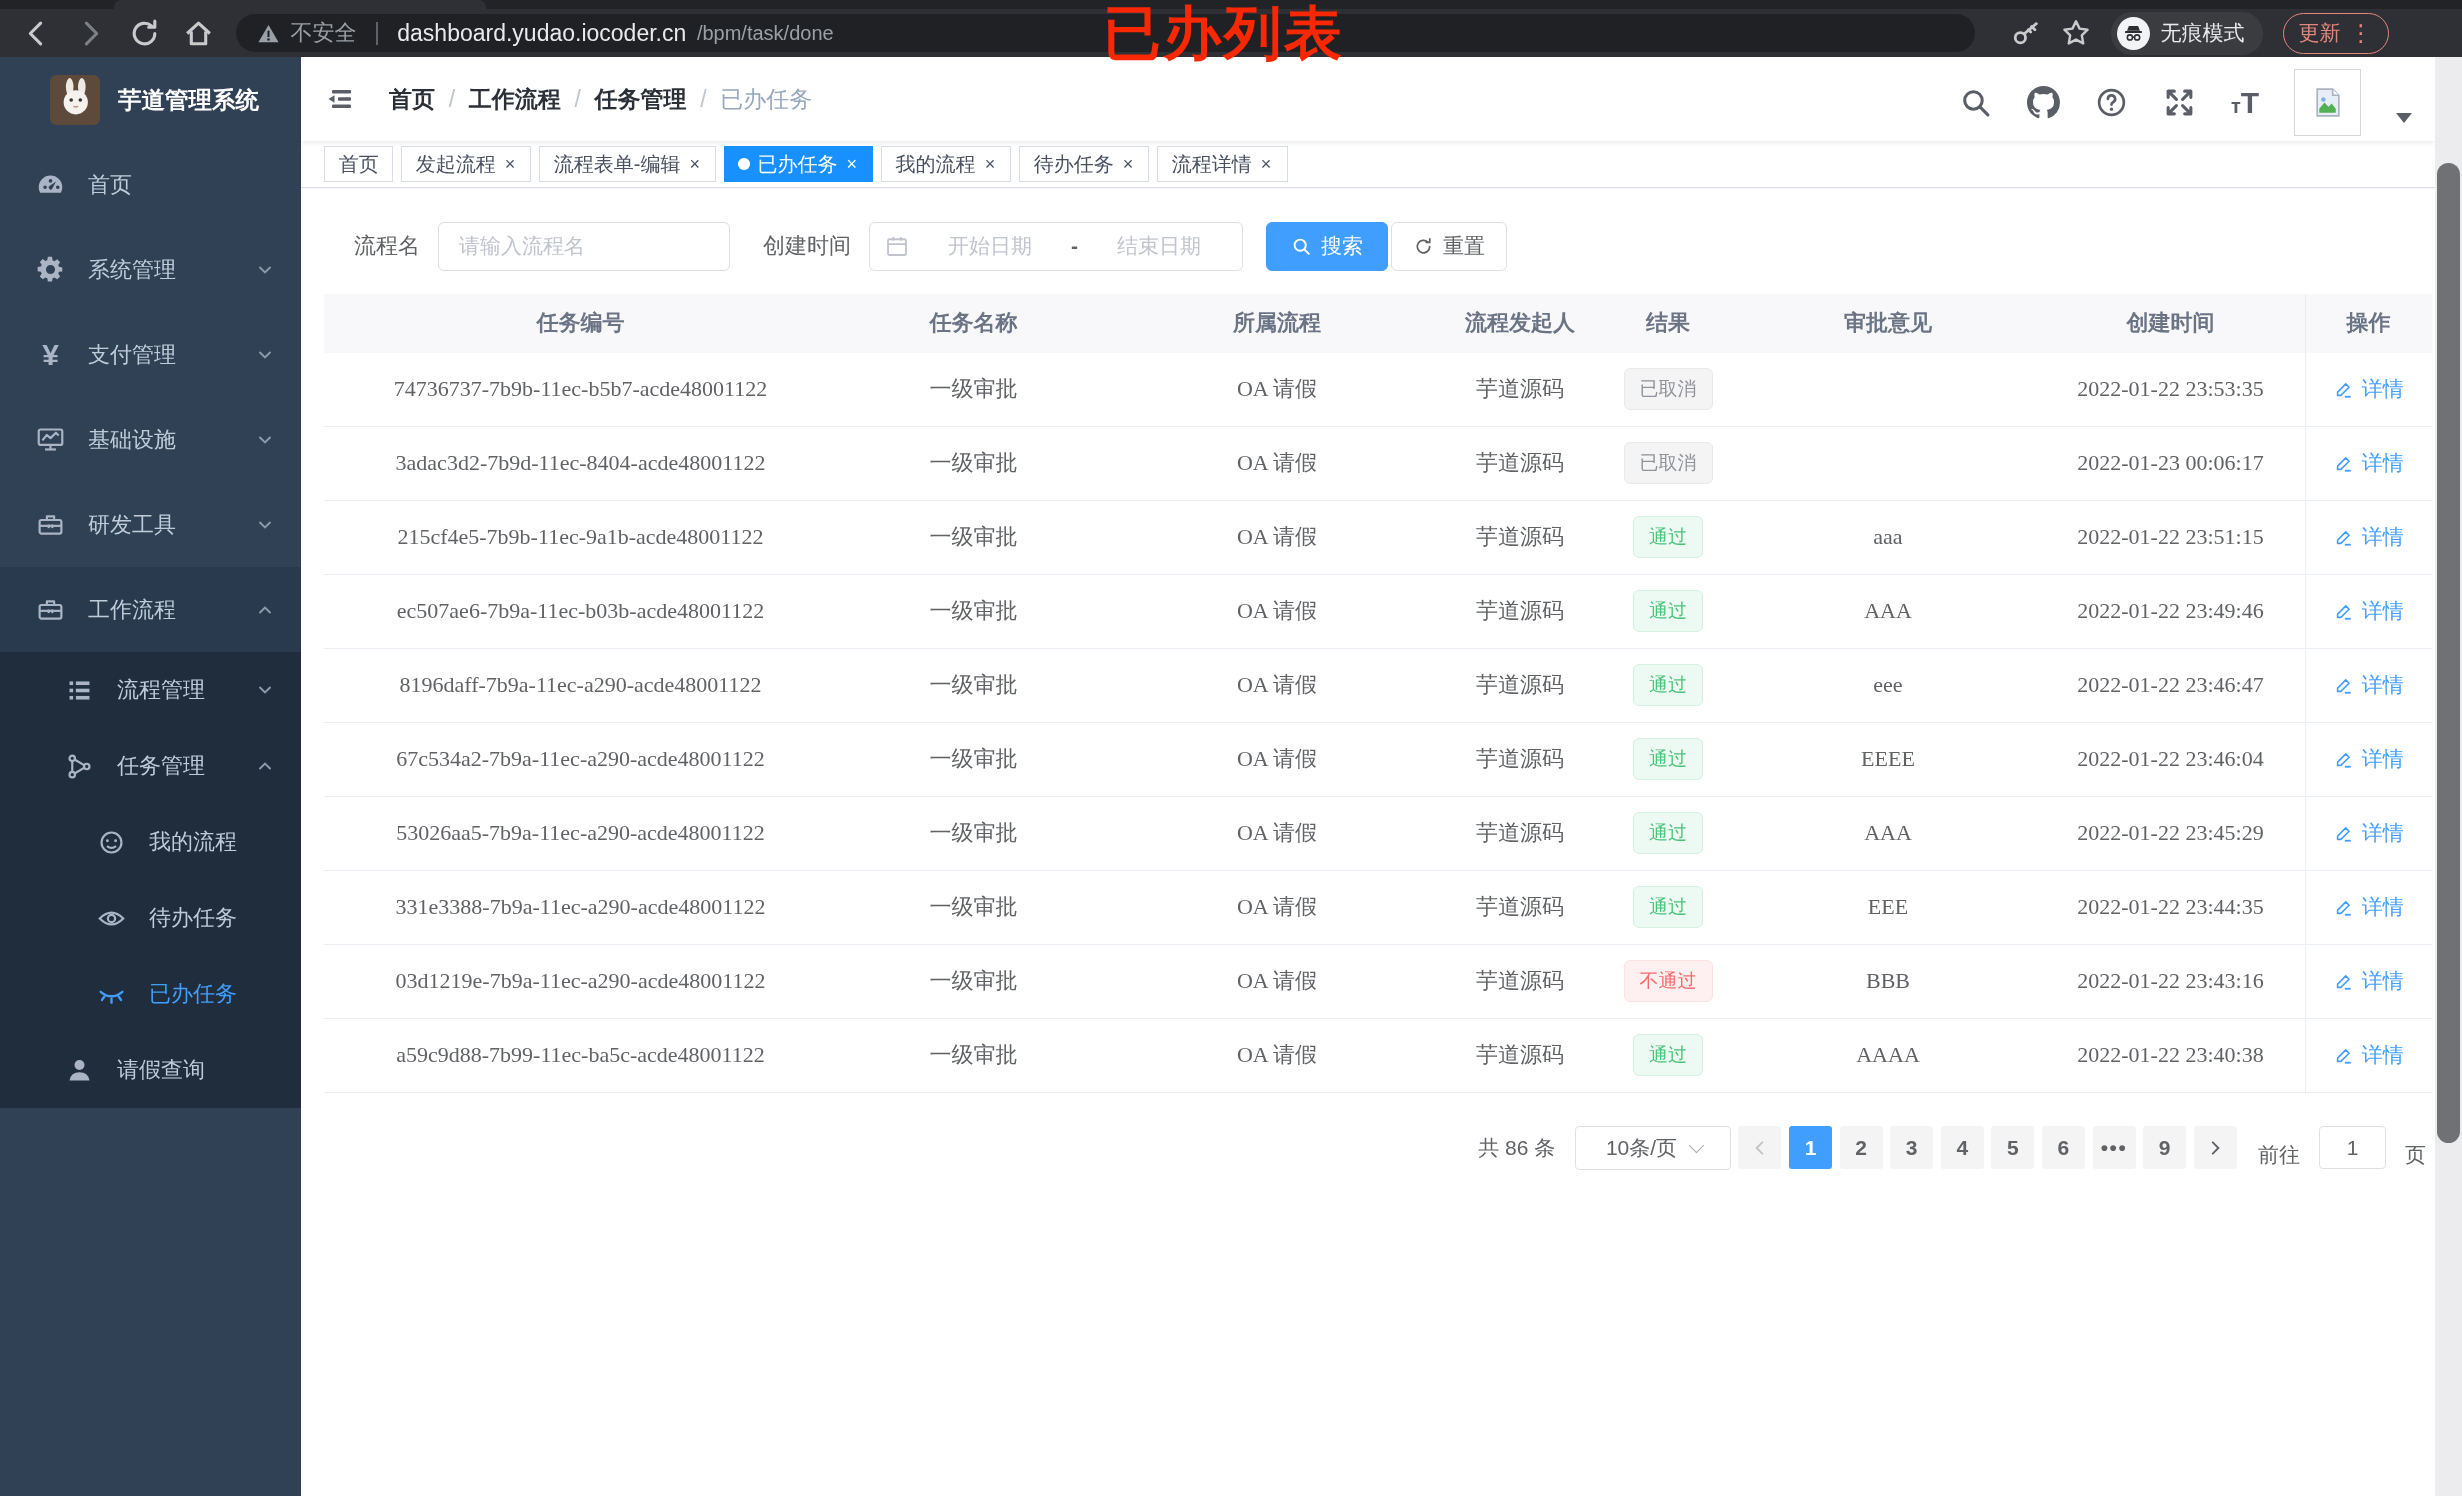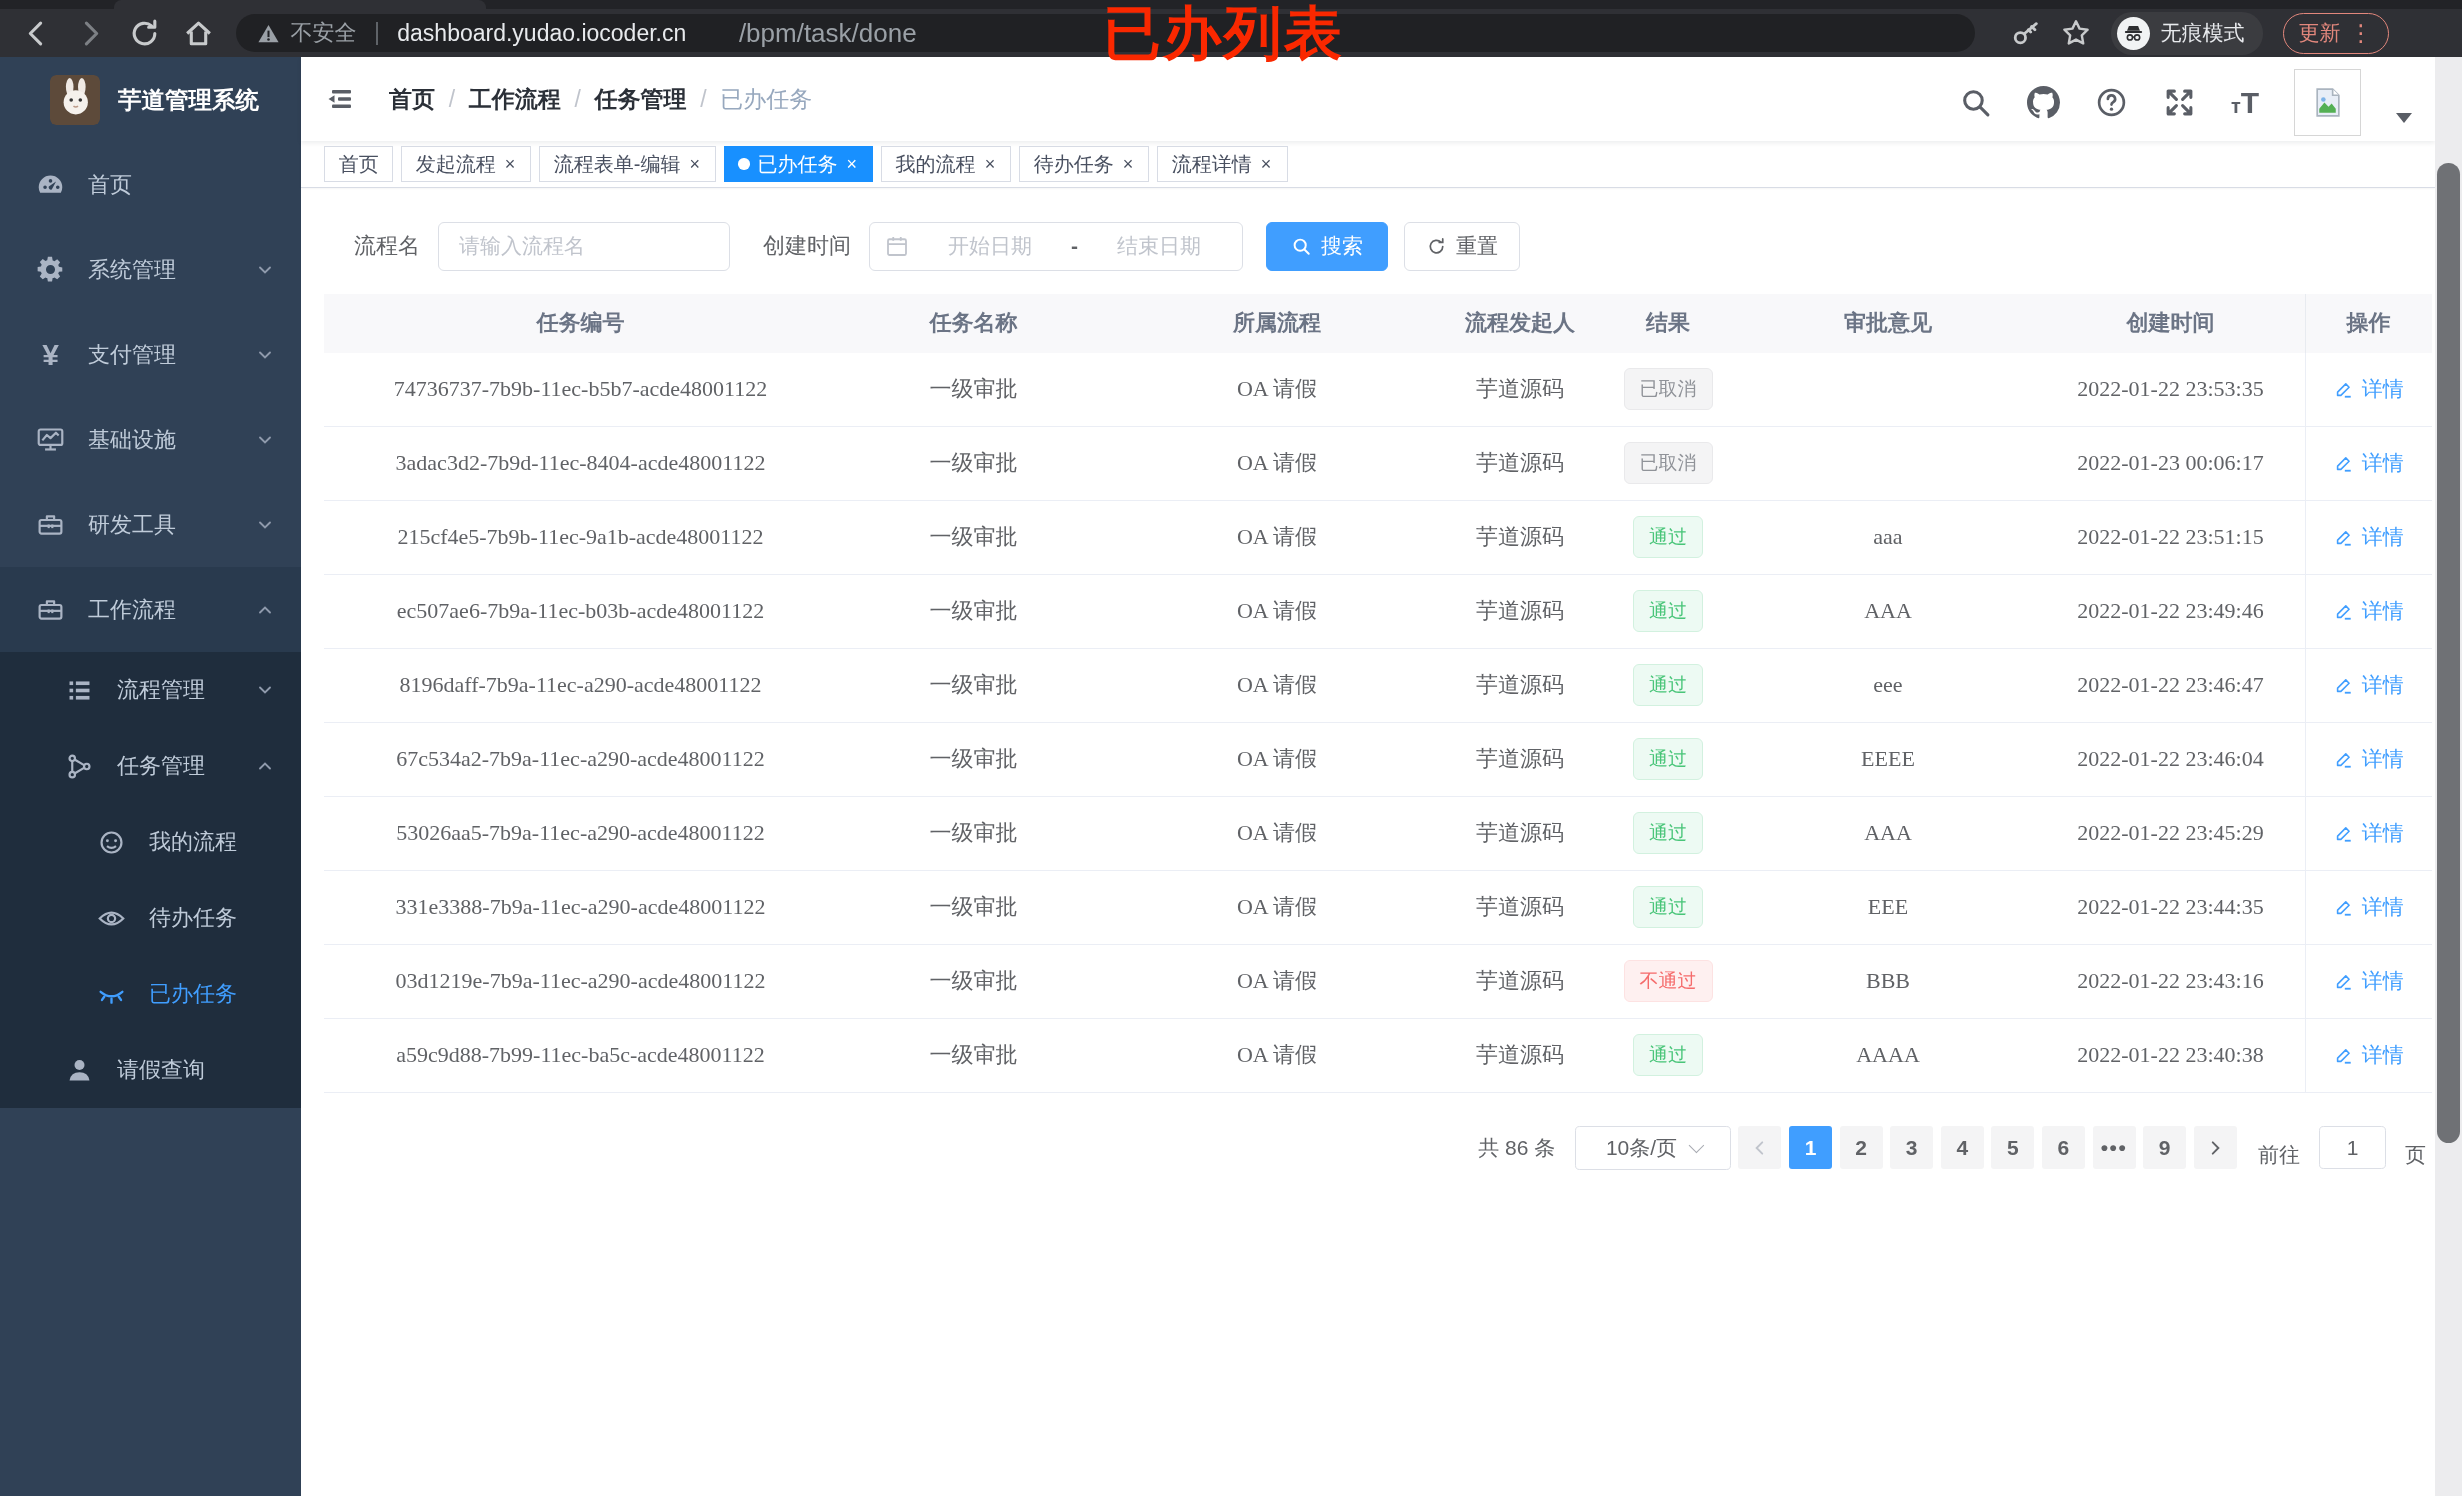--- a/index.html
+++ b/index.html
@@ -12,21 +12,21 @@
   .tabstrip { position:absolute; left:0; top:0; width:100%; height:9px; background:#222327; }
   .chrome-tab { position:absolute; left:114px; top:0; width:372px; height:9px; background:#2f3035; border-radius:7.6px 7.6px 0 0; }
   .toolbar { position:absolute; left:0; top:9px; width:100%; height:48px; display:flex; align-items:center; padding:0 20px; gap:21px; }
   .nav-ic { width:33px; height:33px; flex:0 0 auto; color:#c8cacc; }
   .nav-ic svg { width:100%; height:100%; }
   .urlbar { flex:1 1 auto; max-width:1739px; height:38px; background:#202124; border-radius:19px; display:flex; align-items:center; padding:0 21px; gap:10.6px; }
   .sec-tri { width:23px; height:23px; }
   .sec-label { color:#9aa0a6; font-size:22px; }
   .url-sep { width:1.5px; height:23px; background:#5f6368; margin:0 9px; }
   .url-host { color:#e8eaed; font-size:23px; }
-  .url-path { color:#9aa0a6; font-size:26px;margin-left:42px; }
+  .url-path { color:#9aa0a6; font-size:20px; }
   .chrome-right { display:flex; align-items:center; gap:20px; margin-left:15px; }
   .incog { height:43px; background:#3b3c40; border-radius:21px; display:flex; align-items:center; gap:10.6px; padding:0 18px 0 6px; }
   .incog-circ { width:33px; height:33px; border-radius:50%; background:#f1f3f4; display:flex; align-items:center; justify-content:center; }
   .incog-circ svg { width:23px; height:23px; }
   .incog-label { color:#e8eaed; font-size:21px; }
   .update-btn { height:41px; border:1.5px solid #e2877c; border-radius:20.5px; display:flex; align-items:center; gap:9px; padding:0 15px; color:#e2877c; font-size:21px; }
   .vdots { font-size:23px; color:#e2877c; }
   .annotation { position:absolute; left:1103px; top:1.5px; font-size:58px; line-height:1.06; font-weight:700; color:#fa2800; letter-spacing:2.3px; z-index:50; }
 
   
@@ -82,21 +82,21 @@
   .inp { height:49px; border:0.8px solid #dcdfe6; border-radius:6px; background:#fff; display:flex; align-items:center; font-size:21px; color:#606266; }
   .name-inp { width:292px; padding:0 20px; margin-right:33px; }
   .name-inp .ph { color:#c0c4cc; }
   .date-inp { width:374px; padding:0 15px; gap:13px; margin-right:23px; justify-content:flex-start; }
   .date-inp .cal { width:24px; height:24px; color:#c0c4cc; flex:0 0 auto; }
   .date-inp .cal svg { width:100%; height:100%; }
   .date-ph { color:#c0c4cc; flex:1; text-align:center; }
   .date-dash { color:#606266; font-weight:700; }
   .btn { height:49px; border-radius:6px; display:inline-flex; align-items:center; justify-content:center; gap:9px; font-size:21px; cursor:pointer; }
   .btn svg { width:21px; height:21px; }
-  .btn-primary { background:var(--accent,#409eff); color:#fff; border:0.8px solid var(--accent,#409eff); padding:0 24px; margin-right:16px; }
+  .btn-primary { background:var(--accent,#409eff); color:#fff; border:0.8px solid var(--accent,#409eff); padding:0 24px; margin-right:3px; }
   .btn-plain { background:#fff; color:#606266; border:0.8px solid #dcdfe6; padding:0 21px; }
 
   
   .table { width:2108px; margin-top:23px; font-size:22px;
     --cols:513px 273px 334px 152px 144px 296px 269px 126px; }
   .thead { display:grid; grid-template-columns:var(--cols); align-items:center; height:59px; background:#f8f8fa; color:#6b7485; font-weight:700; }
   .th { text-align:center; }
   .th-op { height:100%; display:flex; align-items:center; justify-content:center; border-left:0.8px solid #e8ebf0; }
   .trow { display:grid; grid-template-columns:var(--cols); align-items:center; height:74px; border-bottom:0.8px solid #ebeef5; color:#606266;font-family:Liberation Serif, serif; }
   .td { text-align:center; overflow:hidden; white-space:nowrap; }

